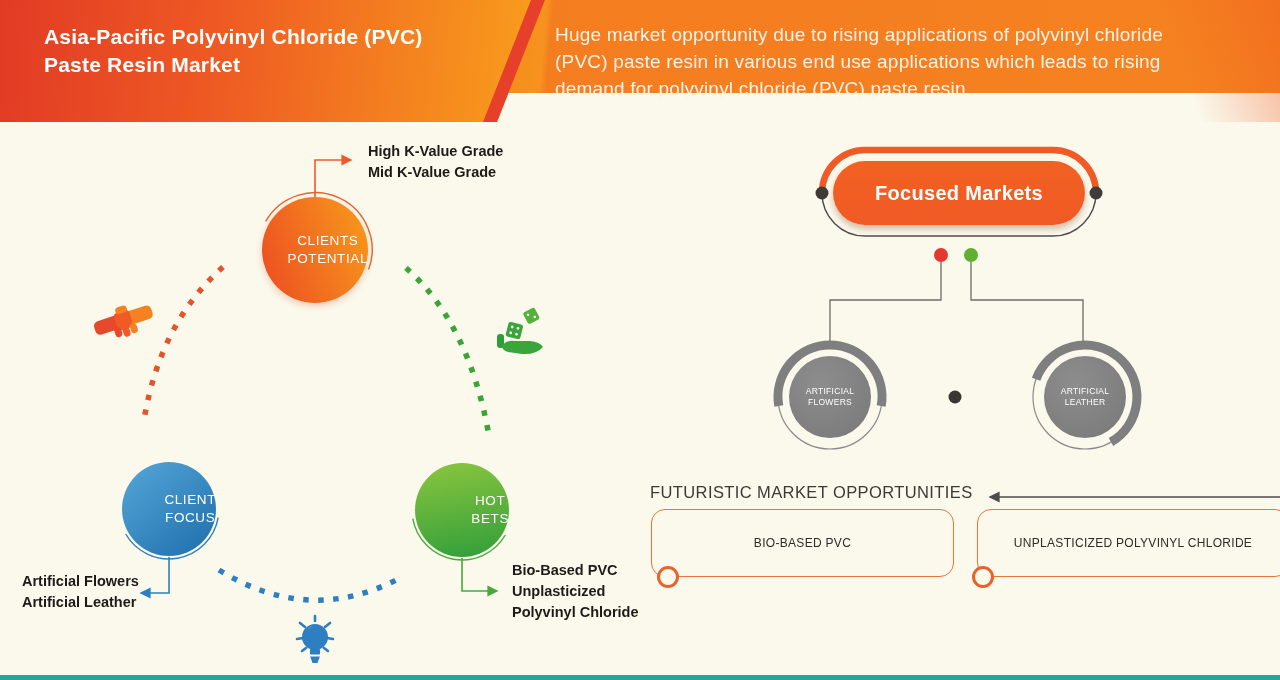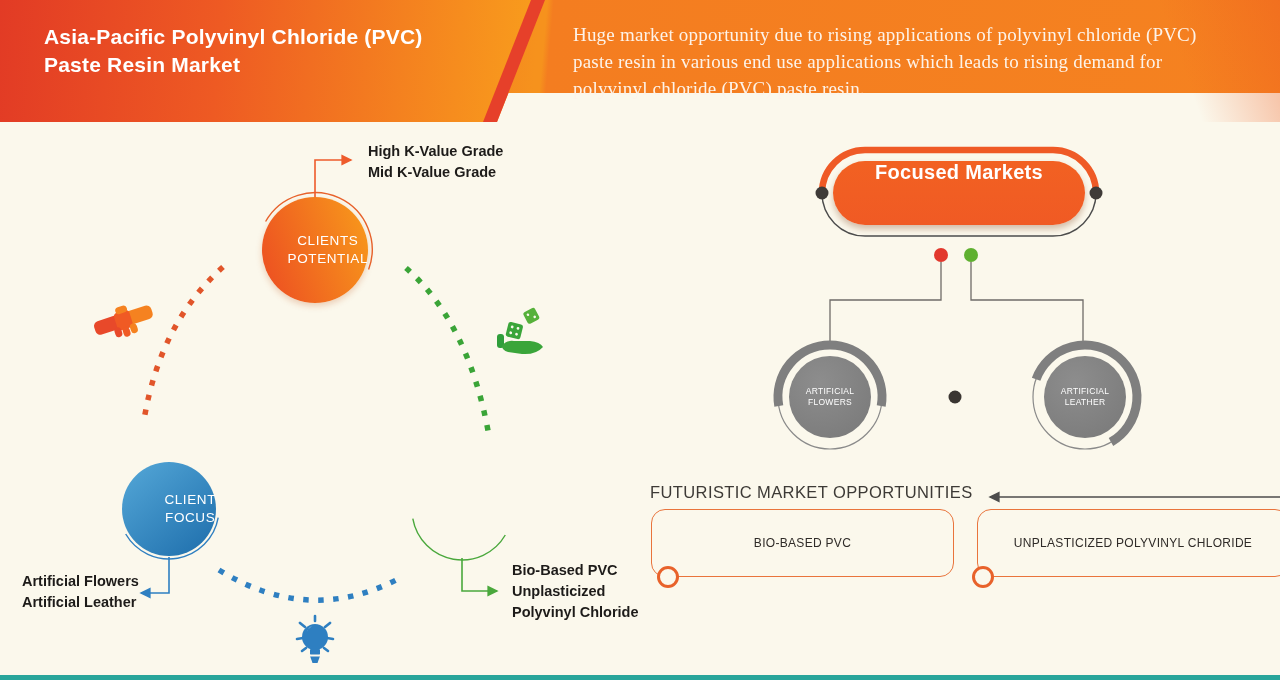--- a/index.html
+++ b/index.html
@@ -11,22 +11,22 @@
     background:linear-gradient(95deg,#e23b25 0%,#ee5a23 22%,#f6921d 42%,#f6921d 42.5%,#f47d20 43%,#f58220 100%);}
   .header .slash-light{position:absolute;left:0;top:0;width:545px;height:122px;
     background:linear-gradient(95deg,#e23b25 0%,#ee5a23 40%,#f9a01c 100%);
     clip-path:polygon(0 0,545px 0,497px 122px,0 122px);}
   .header .slash-red{position:absolute;left:0;top:0;width:560px;height:122px;
     background:#e6402a;clip-path:polygon(531px 0,545px 0,497px 122px,483px 122px);}
   .header .corner{position:absolute;right:0;top:0;width:130px;height:122px;
     background:linear-gradient(250deg,rgba(238,90,30,.45),rgba(238,90,30,0) 70%);}
   .hdr-title{position:absolute;left:44px;top:23px;color:#fff;font-weight:bold;
     font-size:21px;line-height:28px;letter-spacing:.2px;}
-  .hdr-desc{position:absolute;left:573px;top:21px;width:655px;color:#fdf3e9;
-    font-size:19px;line-height:27px;letter-spacing:.2px;font-family:Liberation Serif, serif;}
+  .hdr-desc{position:absolute;left:555px;top:21px;width:655px;color:#fdf3e9;
+    font-size:19px;line-height:27px;letter-spacing:.2px;}
 
   
   svg.overlay{position:absolute;left:0;top:0;width:1280px;height:680px;}
 
   
   .node{position:absolute;border-radius:50%;display:flex;align-items:center;justify-content:flex-end;
     color:#fff;text-align:center;font-size:13.5px;letter-spacing:.6px;line-height:18px;}
   .node-cp{left:262px;top:197px;width:106px;height:106px;
     background:linear-gradient(70deg,#ec4b22,#f89c1b);box-shadow:0 3px 6px rgba(190,80,20,.25);}
   .node-cf{left:122px;top:462px;width:94px;height:94px;
@@ -41,21 +41,21 @@
 
   .icon{position:absolute;}
   .icon-handshake{left:92px;top:296px;}
   .icon-dice{left:496px;top:304px;}
   .icon-bulb{left:293px;top:606px;}
 
   
   .pill{position:absolute;left:833px;top:161px;width:252px;height:64px;border-radius:32px;
     background:linear-gradient(180deg,#f26122,#f05a24);
     box-shadow:0 4px 6px rgba(120,50,10,.3);
-    display:flex;align-items:flex-start;justify-content:center;color:#fff;font-weight:bold;font-size:20px;letter-spacing:.3px;}
+    display:flex;align-items:center;justify-content:center;color:#fff;font-weight:bold;font-size:20px;letter-spacing:.3px;}
   .gray-node{position:absolute;width:82px;height:82px;border-radius:50%;
     background:radial-gradient(circle at 38% 32%,#8d8d8d,#787878);
     display:flex;align-items:center;justify-content:center;color:#fff;
     font-size:8.5px;letter-spacing:.3px;text-align:center;line-height:11px;}
   .gray-left{left:789px;top:356px;}
   .gray-right{left:1044px;top:356px;}
 
   .fut-heading{position:absolute;left:650px;top:483px;color:#3d3a36;font-size:16.5px;
     letter-spacing:.4px;font-weight:400;}
   .opp-box{position:absolute;top:509px;height:68px;border:1.5px solid #e9743c;border-radius:14px;
@@ -147,20 +147,26 @@
     <div>
       <div>CLIENT</div>
       <div>FOCUS</div>
     </div>
   </div>
   <div class="callout co-artificial">
     <div>Artificial Flowers</div>
     <div>Artificial Leather</div>
   </div>
 
+  <div class="node node-hb">
+    <div>
+      <div>HOT</div>
+      <div>BETS</div>
+    </div>
+  </div>
   <div class="callout co-bio">
     <div>Bio-Based PVC</div>
     <div>Unplasticized</div>
     <div>Polyvinyl Chloride</div>
   </div>
 
   <div class="icon icon-handshake">
     <svg width="64" height="52" viewBox="0 0 64 52">
       <g transform="rotate(-18 32 26)">
         <rect x="2" y="17" width="28" height="14" rx="5" fill="#e8492a"></rect>

